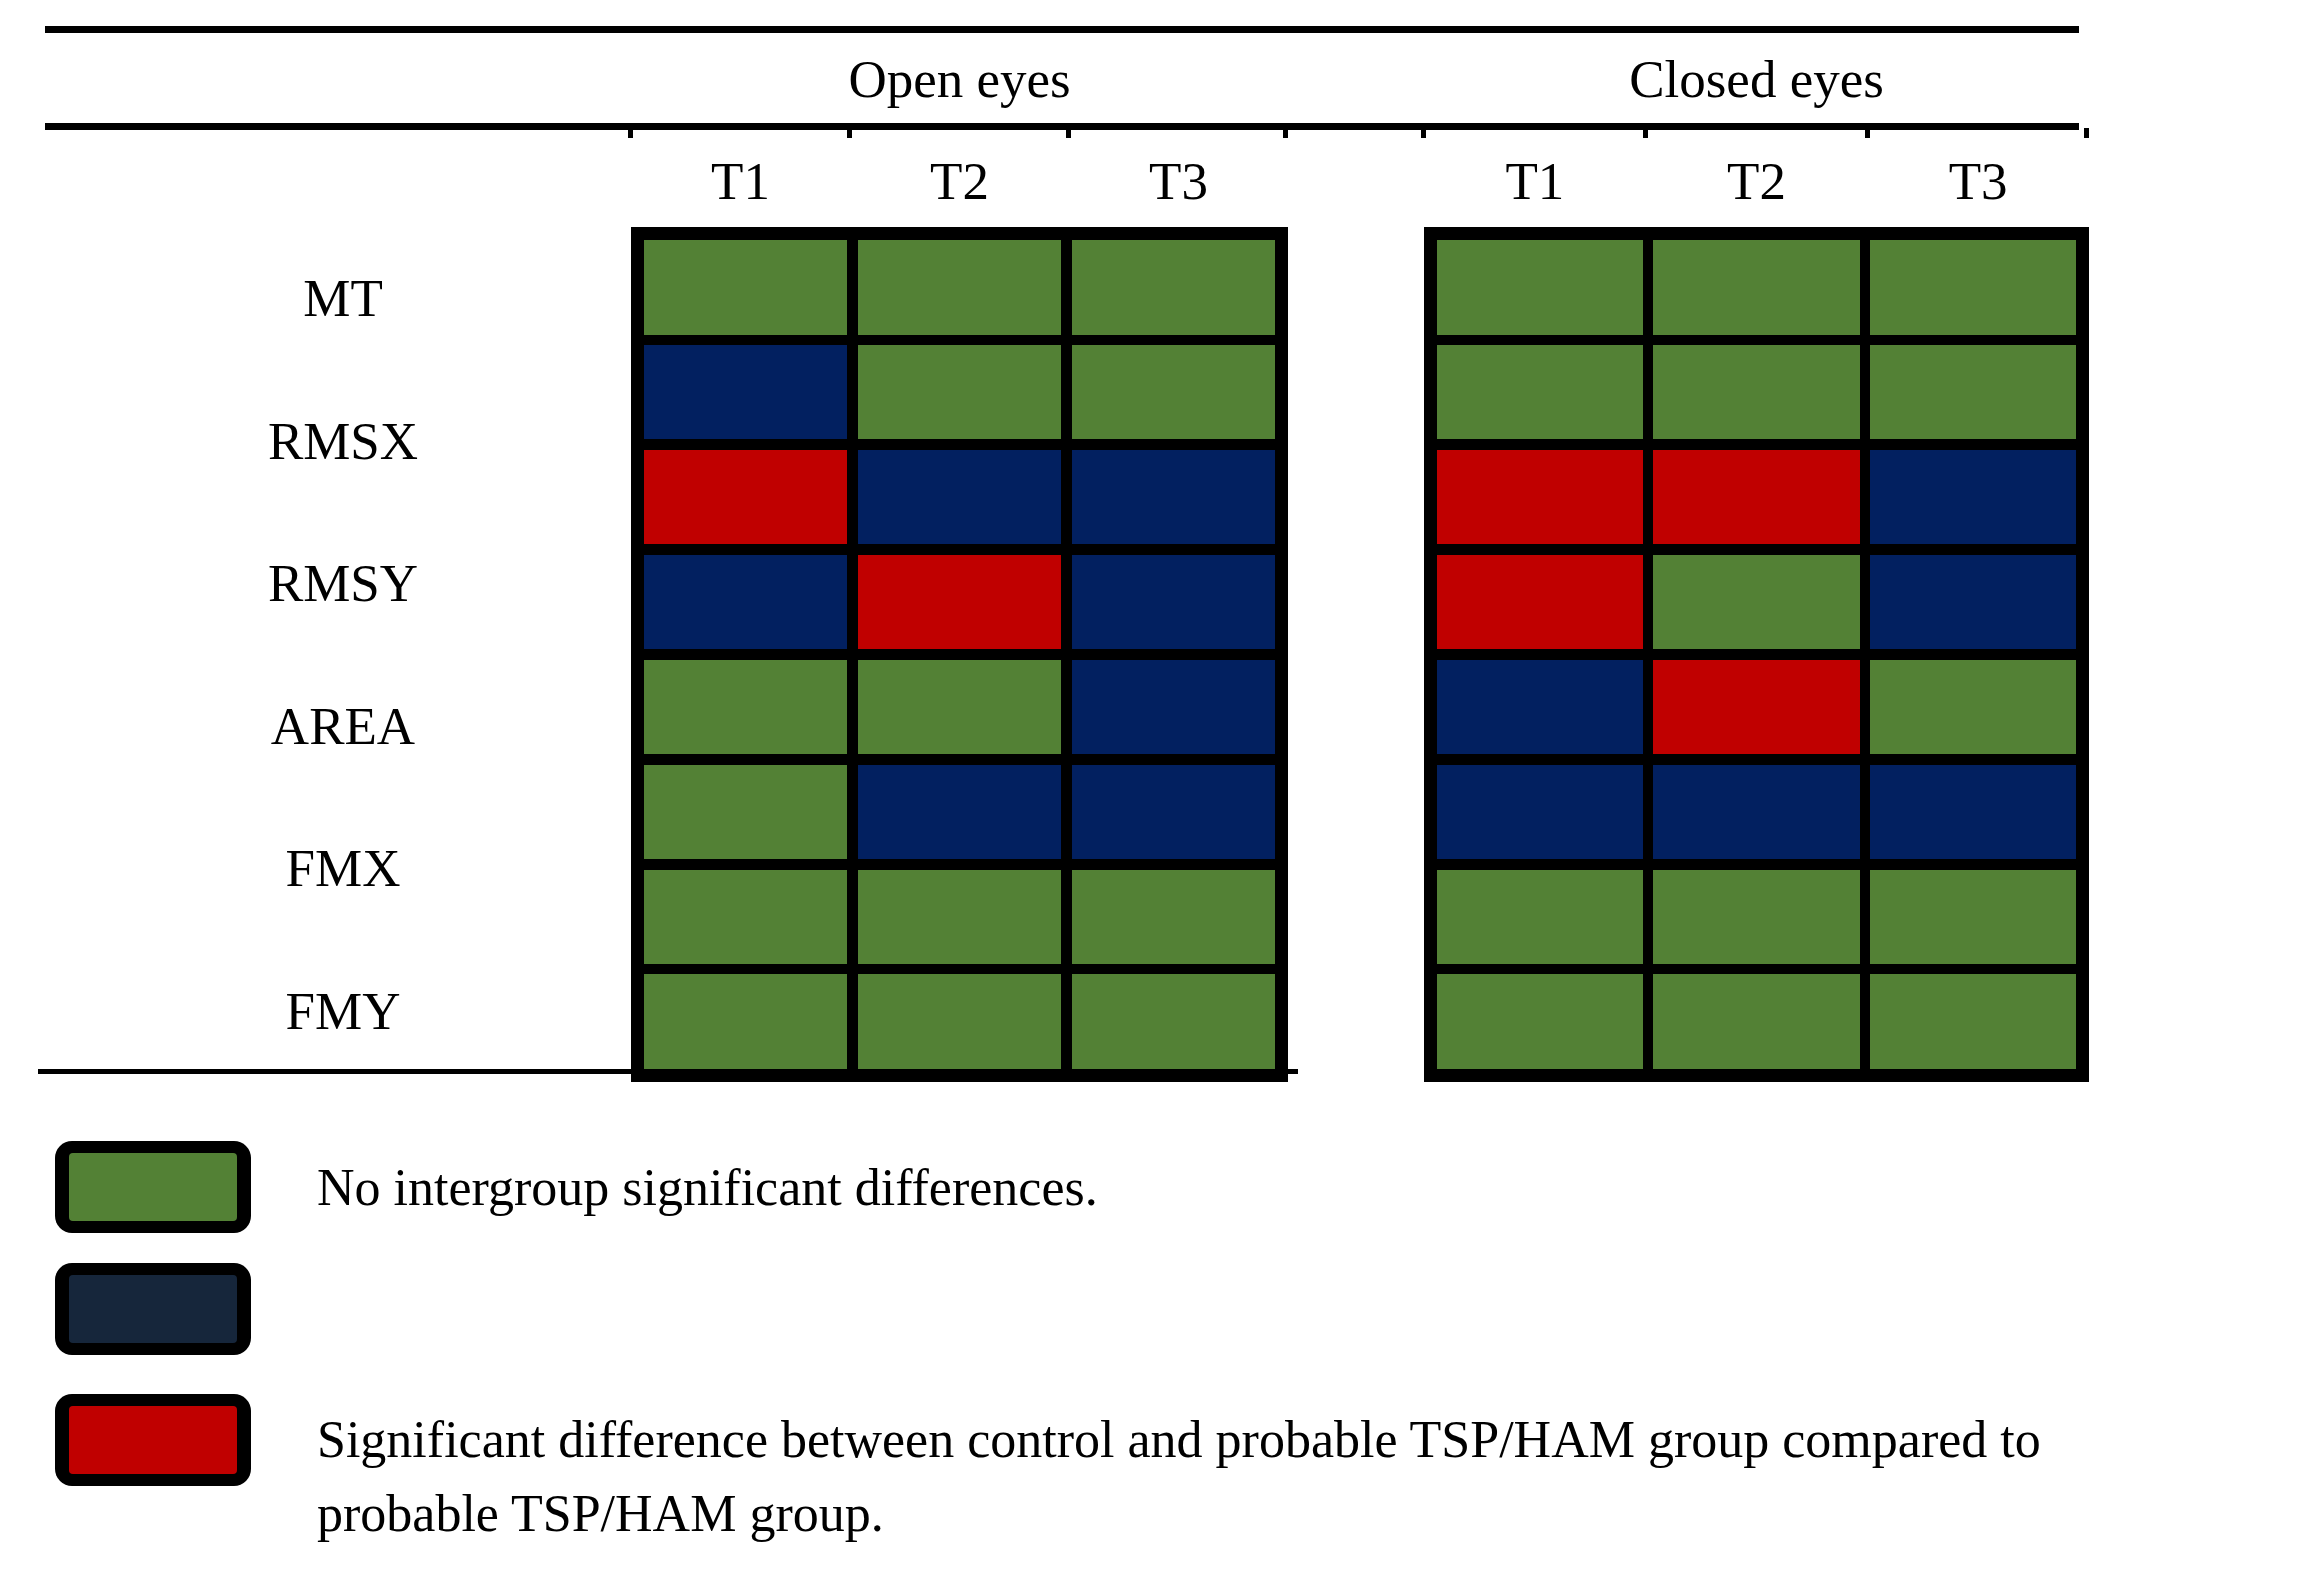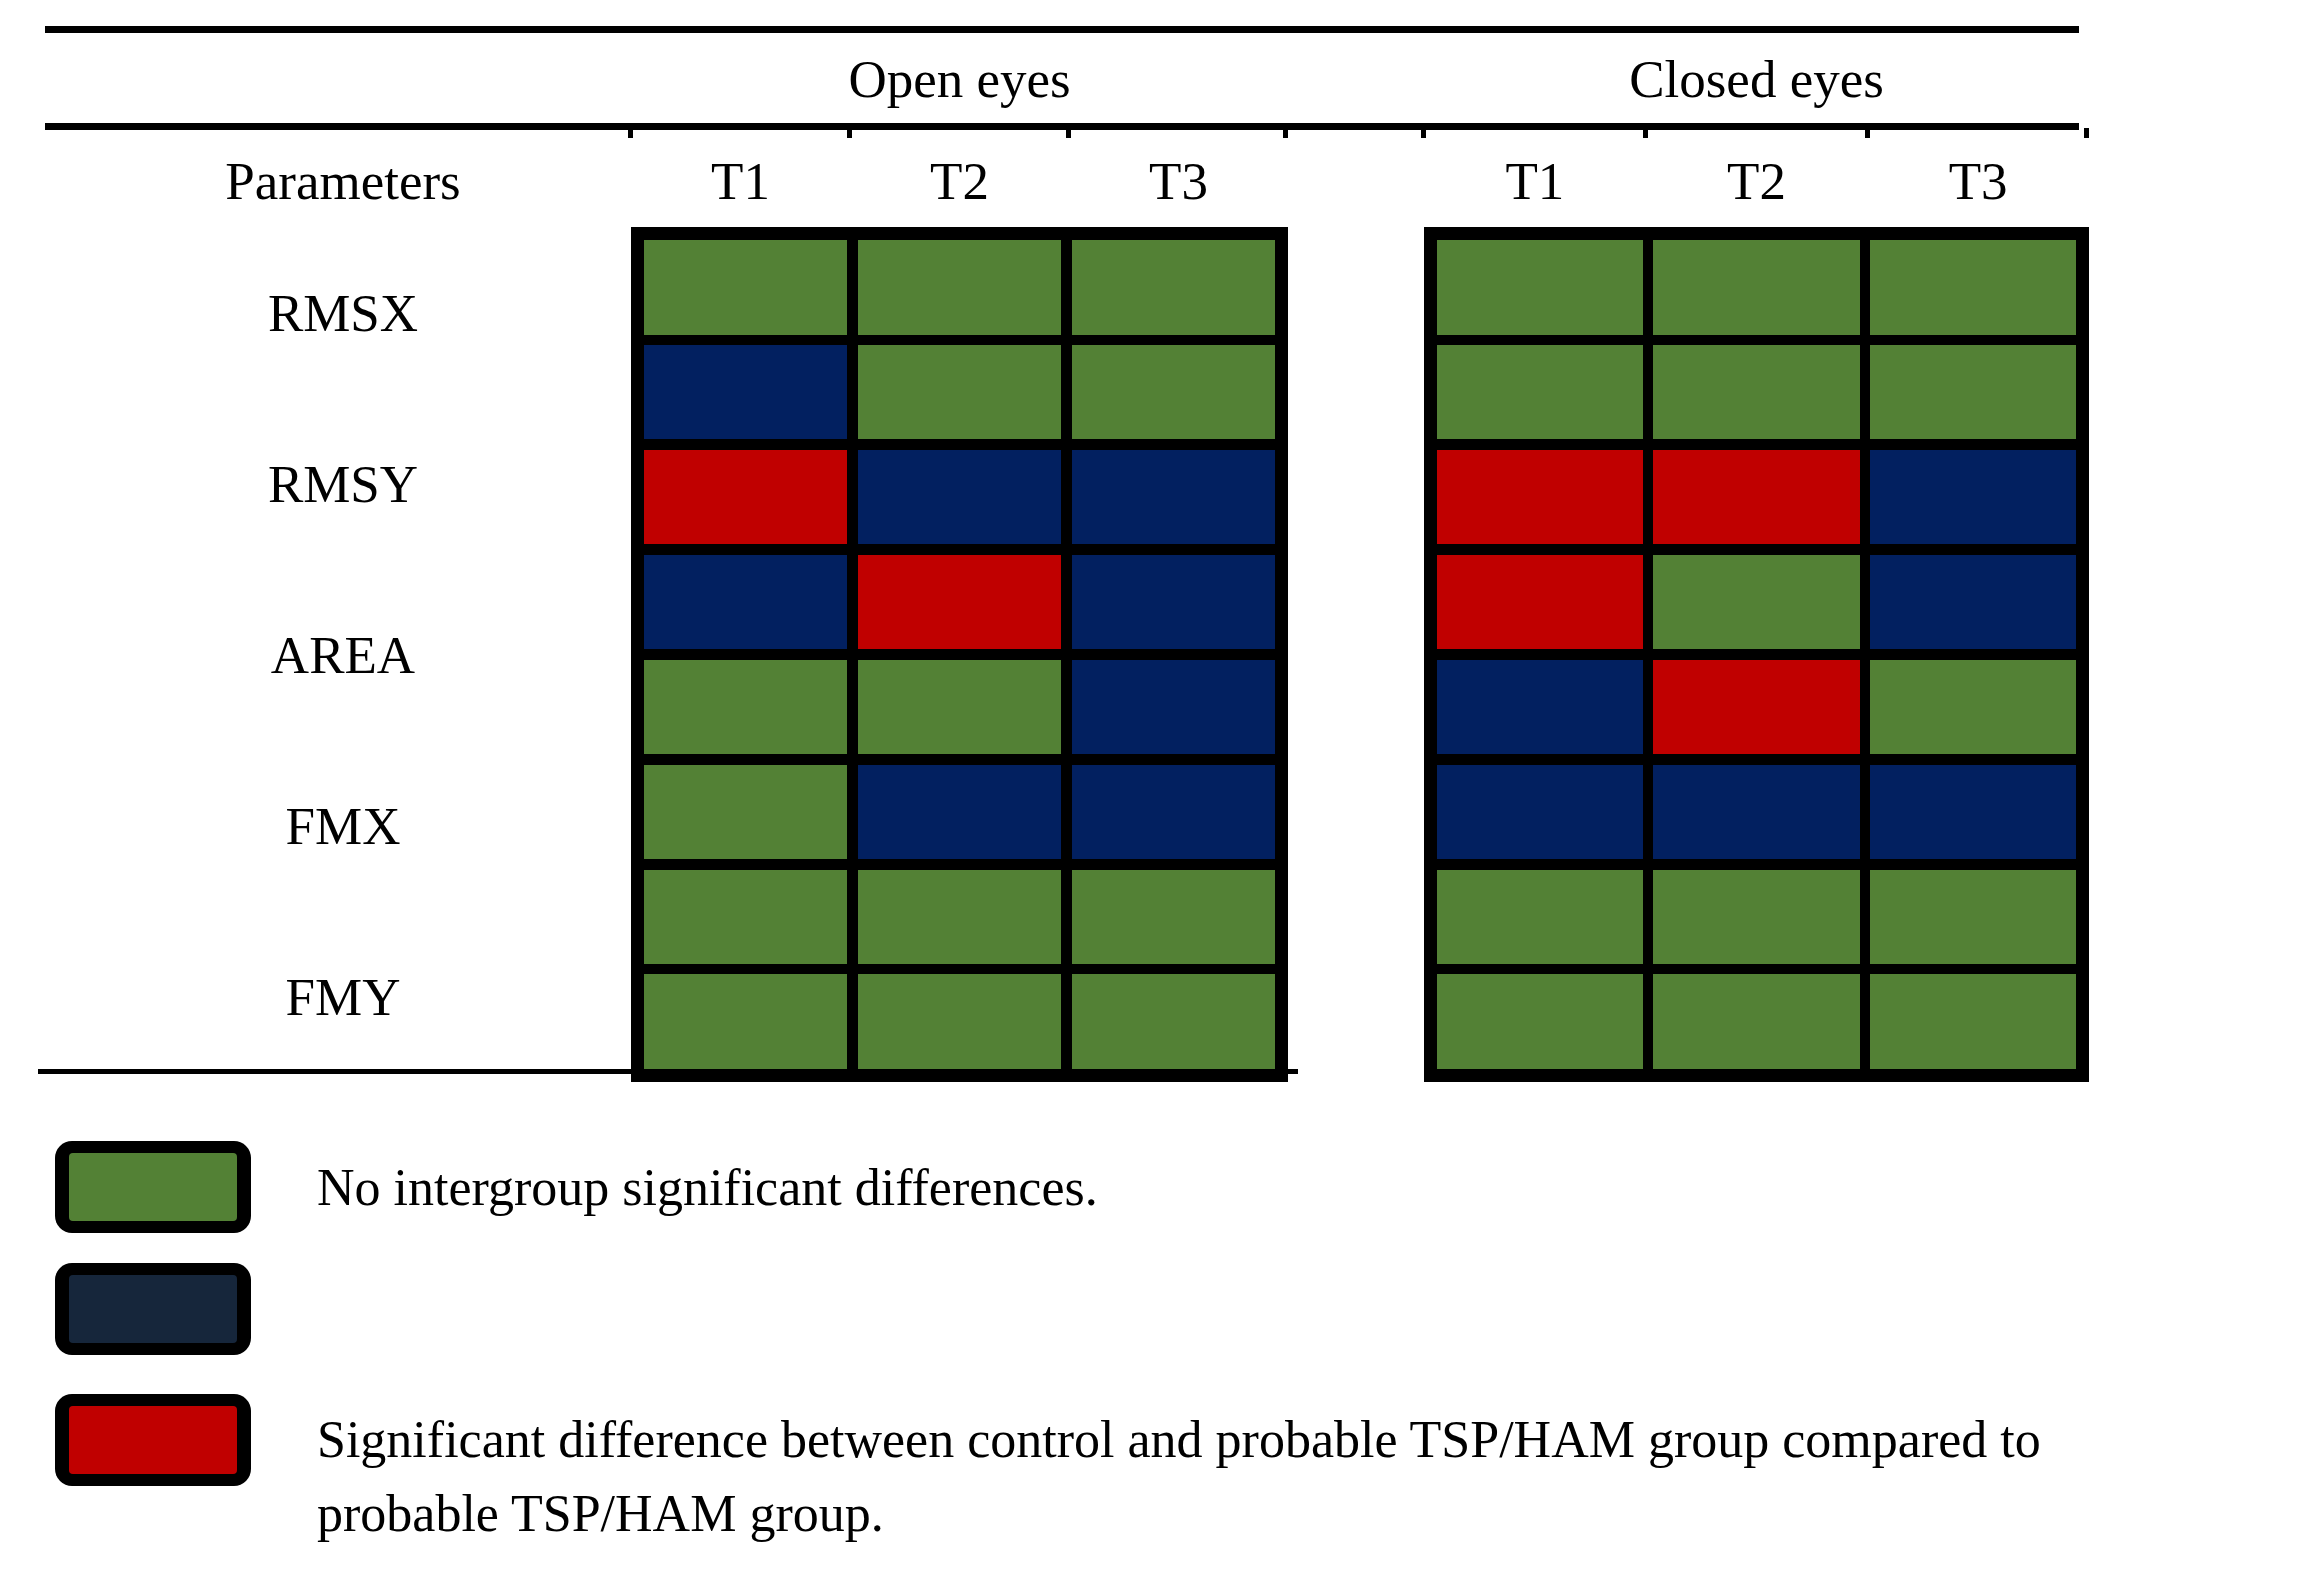--- a/index.html
+++ b/index.html
@@ -60,34 +60,34 @@
   <div class="tick" style="left:1066px; top:128px;"></div>
   <div class="tick" style="left:1283px; top:128px;"></div>
   <div class="tick" style="left:1421px; top:128px;"></div>
   <div class="tick" style="left:1643px; top:128px;"></div>
   <div class="tick" style="left:1865px; top:128px;"></div>
   <div class="tick" style="left:2084px; top:128px;"></div>
 
   <div class="group-hdr" style="left:631px; width:657px;">Open eyes</div>
   <div class="group-hdr" style="left:1424px; width:665px;">Closed eyes</div>
 
-  <div class="param-hdr">Parameters</div>
 
   <div class="col-hdrs" style="left:631px; width:657px;">
     <div class="col-h">T1</div>
     <div class="col-h">T2</div>
     <div class="col-h">T3</div>
   </div>
   <div class="col-hdrs" style="left:1424px; width:665px;">
     <div class="col-h">T1</div>
     <div class="col-h">T2</div>
     <div class="col-h">T3</div>
   </div>
 
   <div class="param-col">
+    <div class="param-row">MT</div>
     <div class="param-row">RMSX</div>
     <div class="param-row">RMSY</div>
     <div class="param-row">AREA</div>
     <div class="param-row">FMX</div>
     <div class="param-row">FMY</div>
   </div>
 
   <div class="grid grid-open">
       <div class="cell" style="background: rgb(83, 129, 53);"></div>
       <div class="cell" style="background: rgb(83, 129, 53);"></div>

